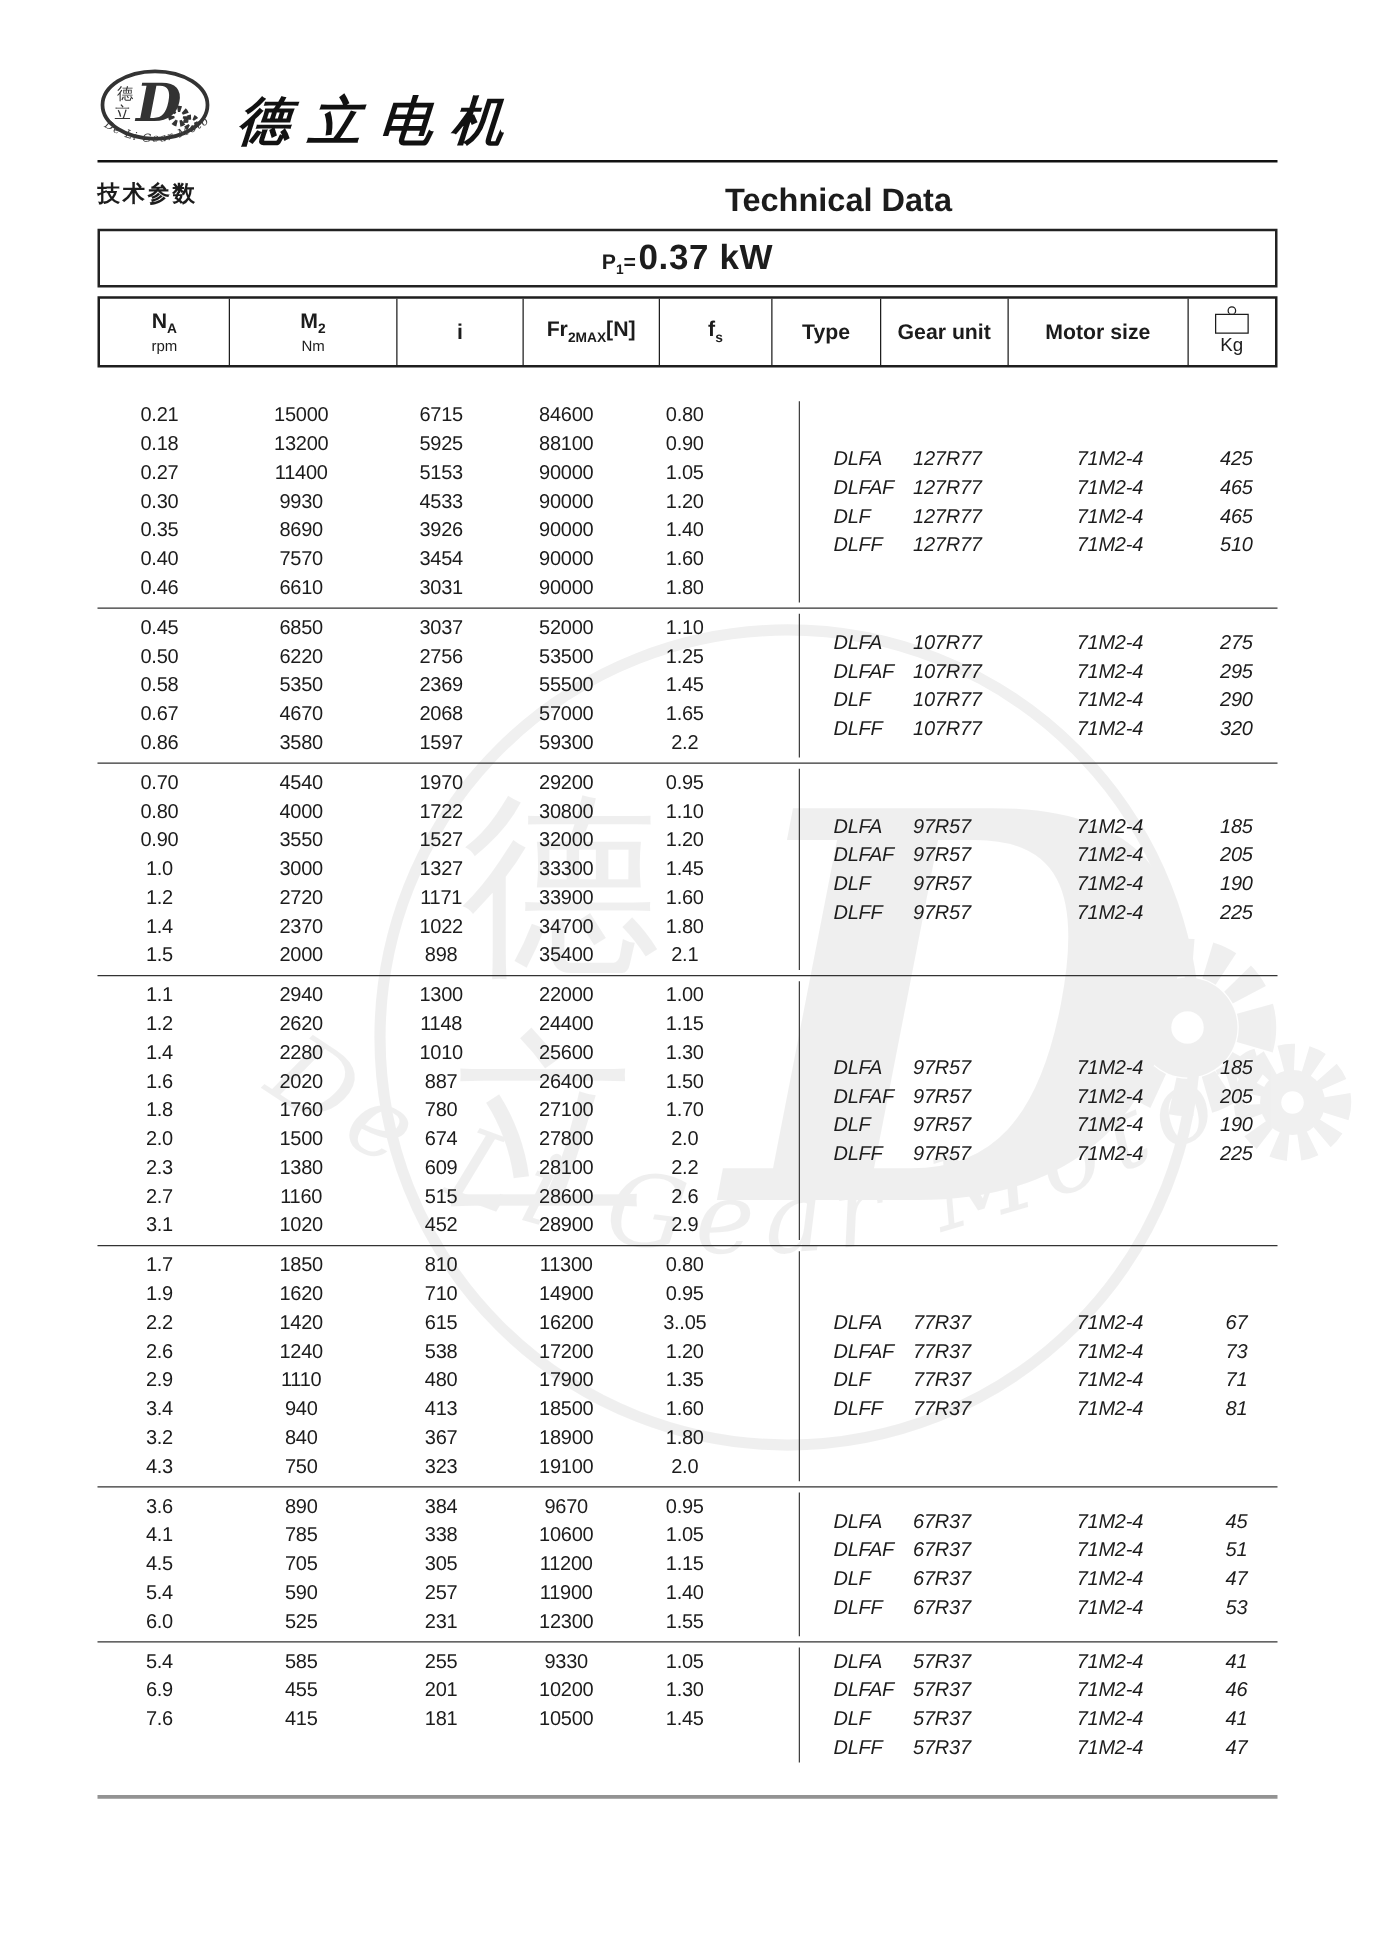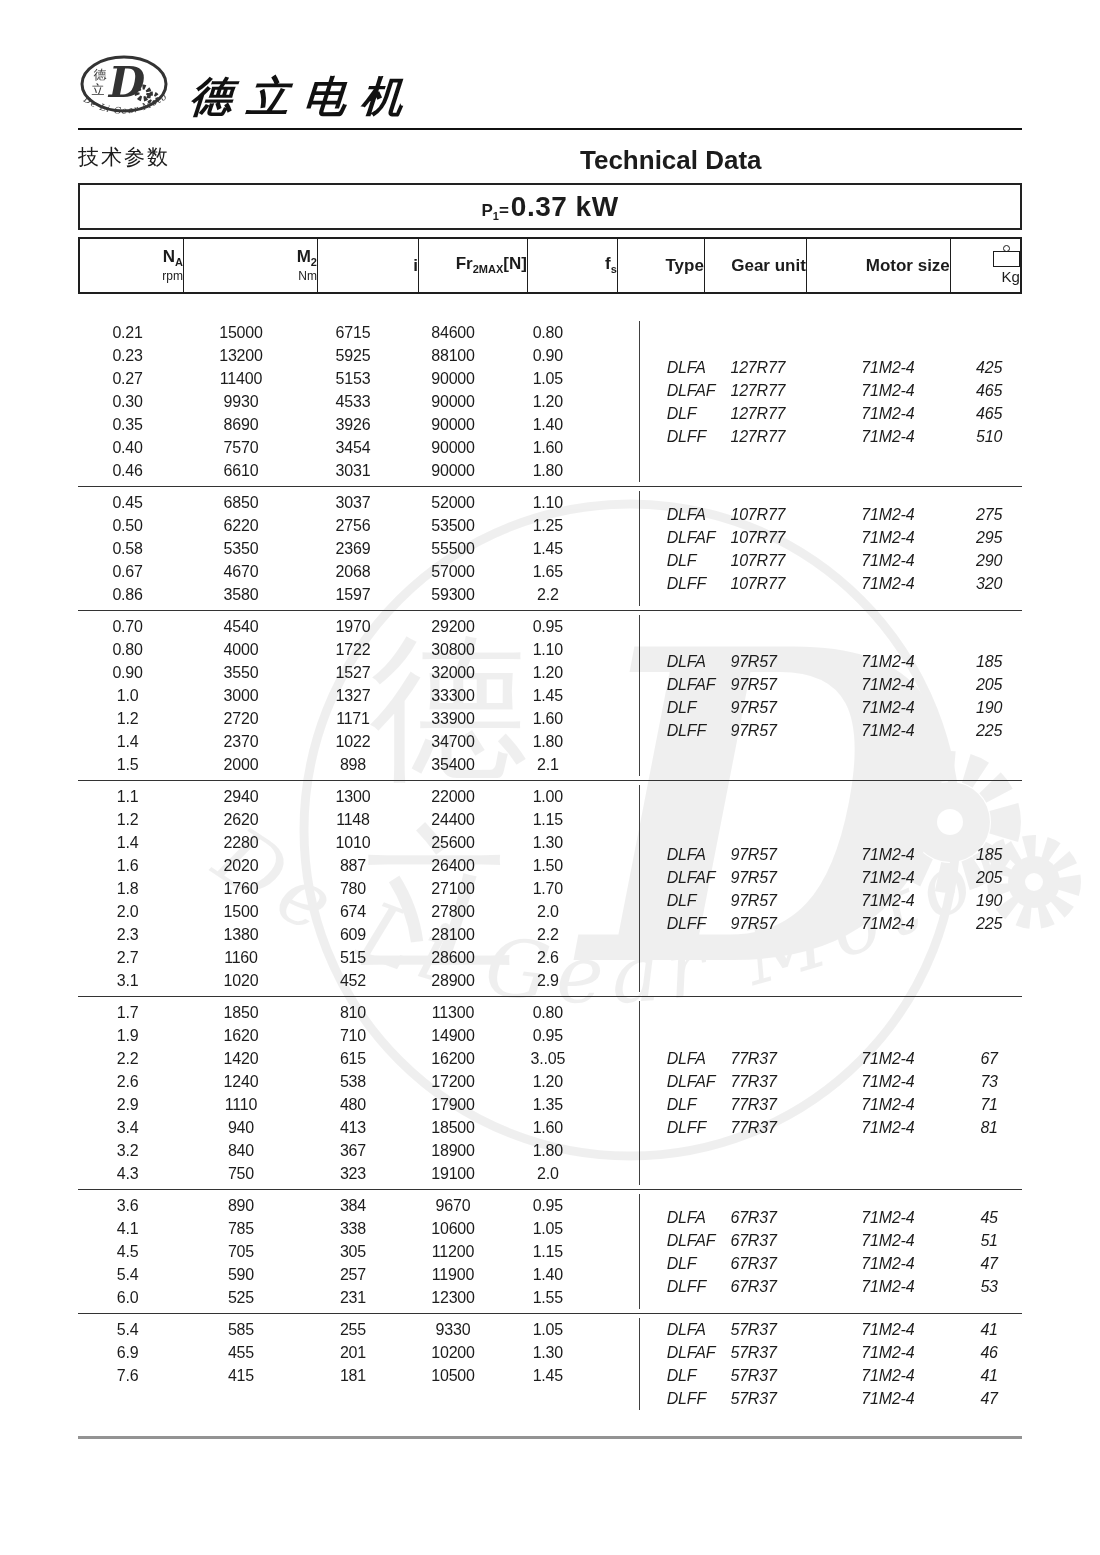--- a/index.html
+++ b/index.html
@@ -16,33 +16,33 @@
   .logo { width:96px; height:74px; flex:0 0 auto; }
   .brand-name {
     font-family:"DejaVu Serif", serif; font-style:italic; font-weight:bold;
     font-size:42px; line-height:1; letter-spacing:15px; margin-left:16px; margin-bottom:8px;
     transform:skewX(-4deg); color:#111;
   }
   .brand-rule { border-top:2.5px solid #111; margin-top:2px; }
 
   
   .section-row { position:relative; margin-top:13px; height:30px; }
-  .section-cn { font-size:21px; font-weight:normal; letter-spacing:2px; }
+  .section-cn { font-size:18px; font-weight:bold; letter-spacing:2px; }
   .section-en { position:absolute; left:502px; top:2px; font-size:26px; font-weight:bold; }
 
   
   .power-box { margin-top:10px; height:47px; border:2px solid #222; display:flex; align-items:center; justify-content:center; }
   .power-inner { display:flex; align-items:baseline; }
   .pp { font-weight:bold; font-size:17px; letter-spacing:0; }
   .pp sub { font-size:11px; }
   .pv { font-weight:bold; font-size:28px; margin-left:2px; letter-spacing:0.5px; }
 
   
   .header-table { margin-top:7px; height:57px; border:2px solid #1e1e1e; display:flex; }
-  .hc { border-right:1px solid #1e1e1e; display:flex; flex-direction:column; align-items:flex-end; justify-content:center; }
+  .hc { border-right:1px solid #1e1e1e; display:flex; flex-direction:column; align-items:center; justify-content:center; }
   .hc:last-child { border-right:none; }
   .hc0{width:11.06%}.hc1{width:14.26%}.hc2{width:10.74%}.hc3{width:11.60%}
   .hc4{width:9.57%}.hc5{width:9.26%}.hc6{width:10.85%}.hc7{width:15.32%}.hc8{width:7.36%}
   .hmain { font-weight:bold; font-size:17px; line-height:1.15; white-space:nowrap; }
   .hmain sub { font-size:11px; font-weight:bold; }
   .hunit { font-size:12px; line-height:1.1; margin-top:1px; }
   .wicon { display:flex; flex-direction:column; align-items:center; }
   .wknob { width:7px; height:7px; border:1.5px solid #1c1c1c; border-radius:50%; background:#fff; }
   .wbody { width:27px; height:16px; border:1.7px solid #1c1c1c; margin-top:-1px; background:#fff; }
   .wlabel { font-size:15px; line-height:1.15; margin-top:1px; }
@@ -165,21 +165,21 @@
       <div class="block">
         <div class="perf">
           <div class="prow">
             <span class="pc pc0">0.21</span>
             <span class="pc pc1">15000</span>
             <span class="pc pc2">6715</span>
             <span class="pc pc3">84600</span>
             <span class="pc pc4">0.80</span>
           </div>
           <div class="prow">
-            <span class="pc pc0">0.23</span>
+            <span class="pc pc0">0.18</span>
             <span class="pc pc1">13200</span>
             <span class="pc pc2">5925</span>
             <span class="pc pc3">88100</span>
             <span class="pc pc4">0.90</span>
           </div>
           <div class="prow">
             <span class="pc pc0">0.27</span>
             <span class="pc pc1">11400</span>
             <span class="pc pc2">5153</span>
             <span class="pc pc3">90000</span>

